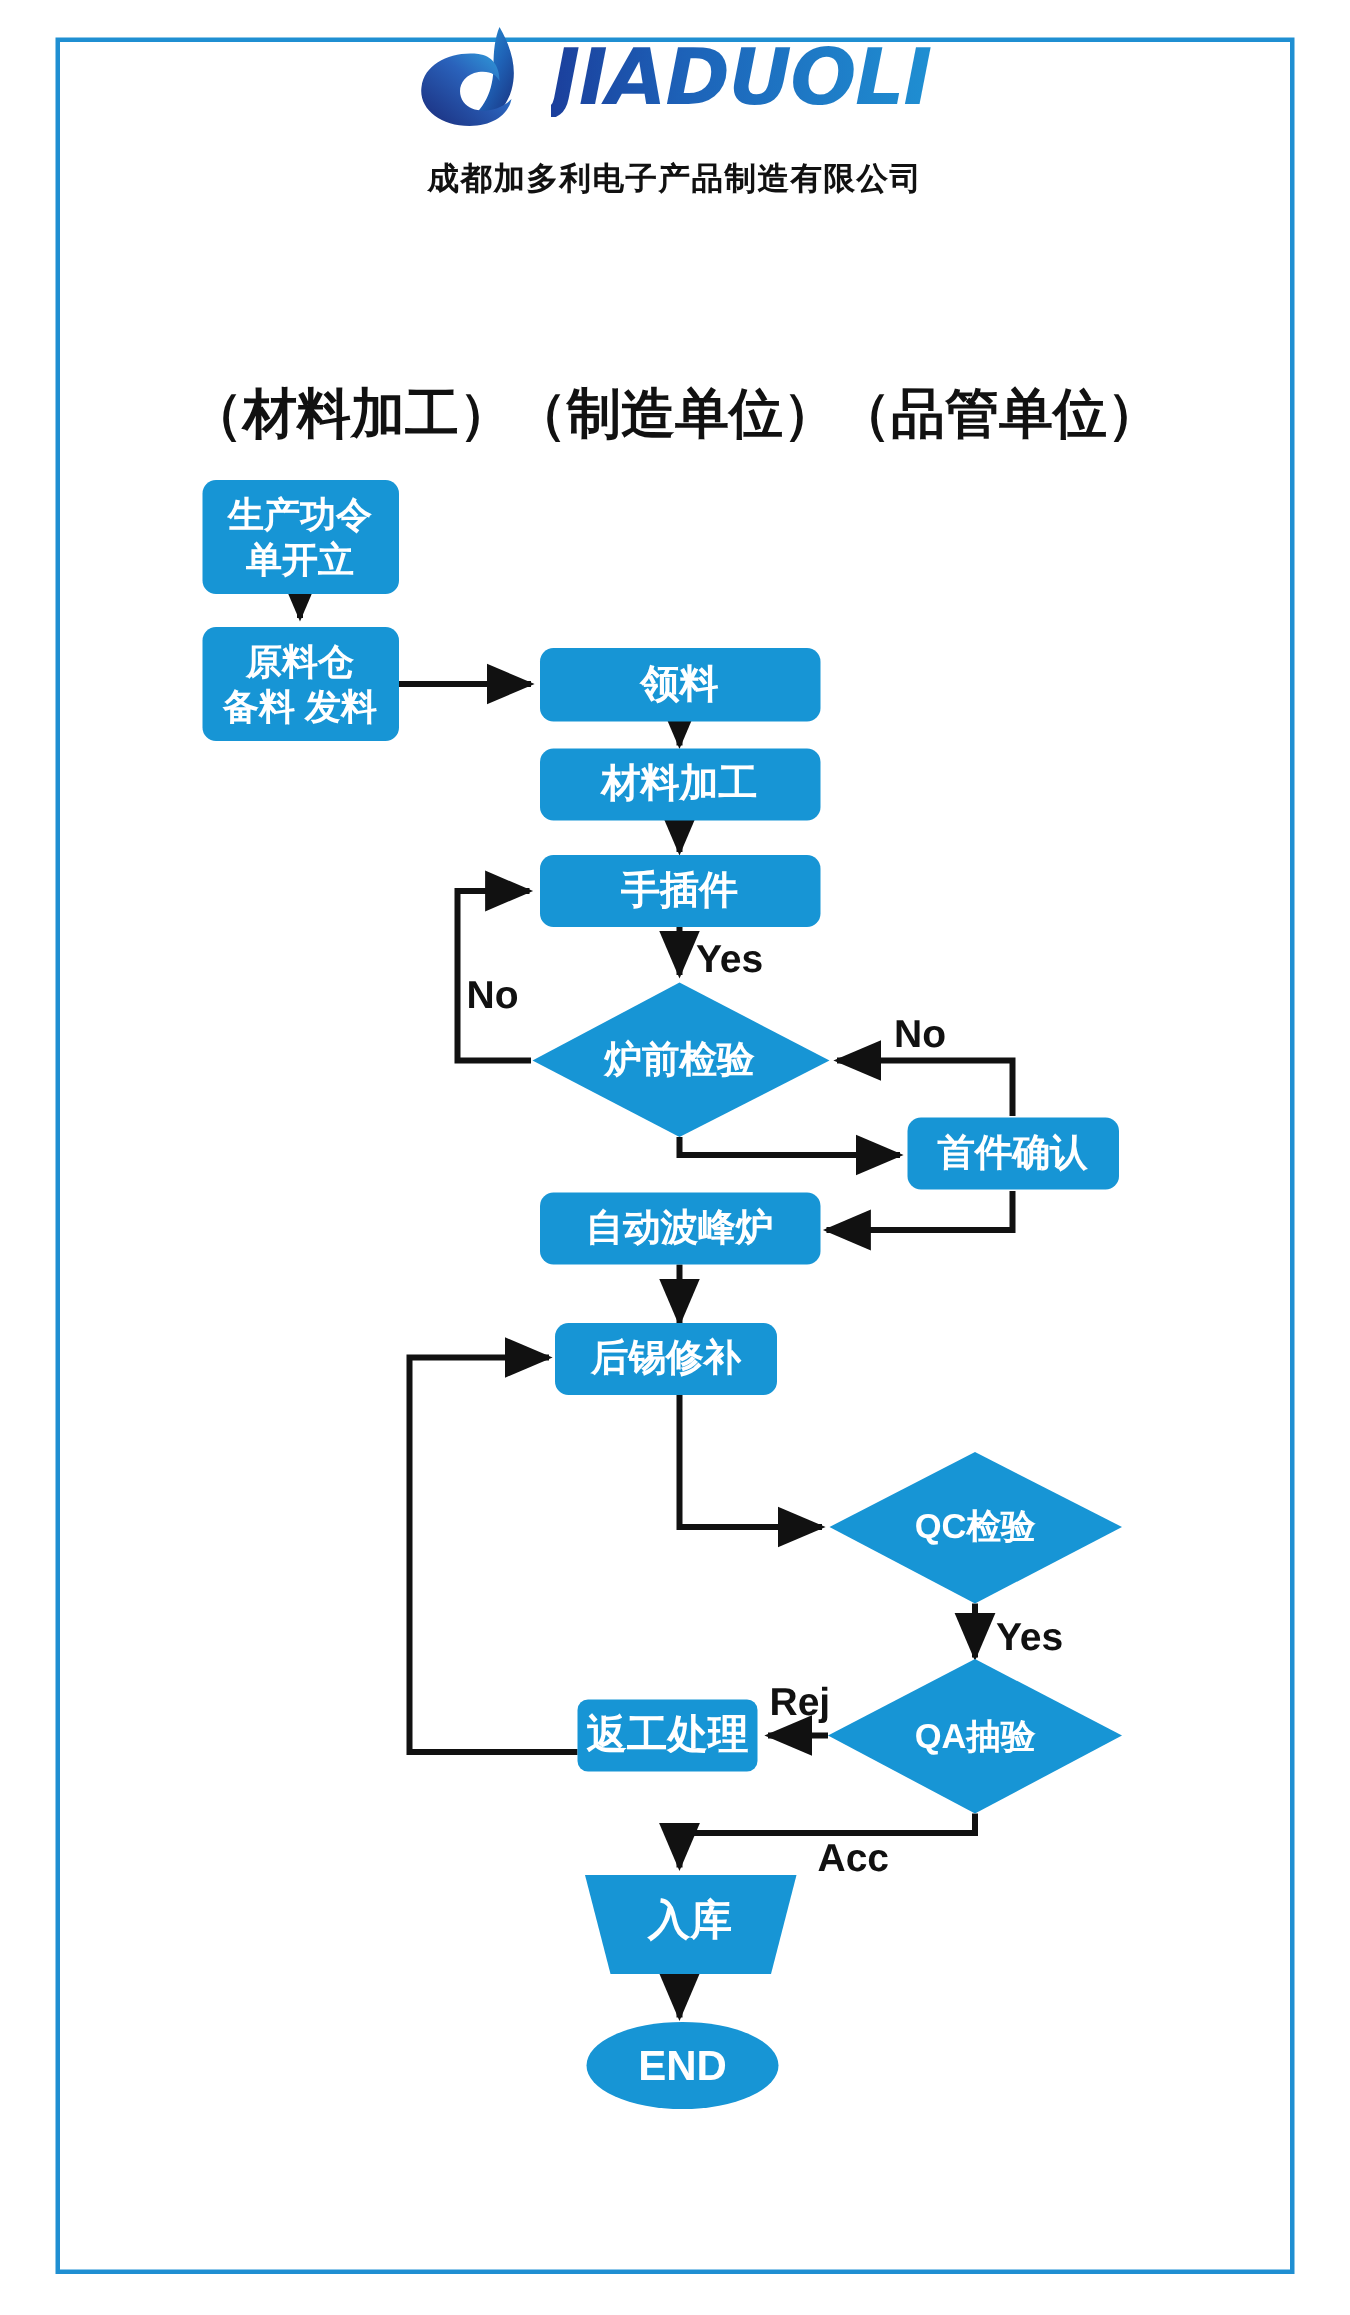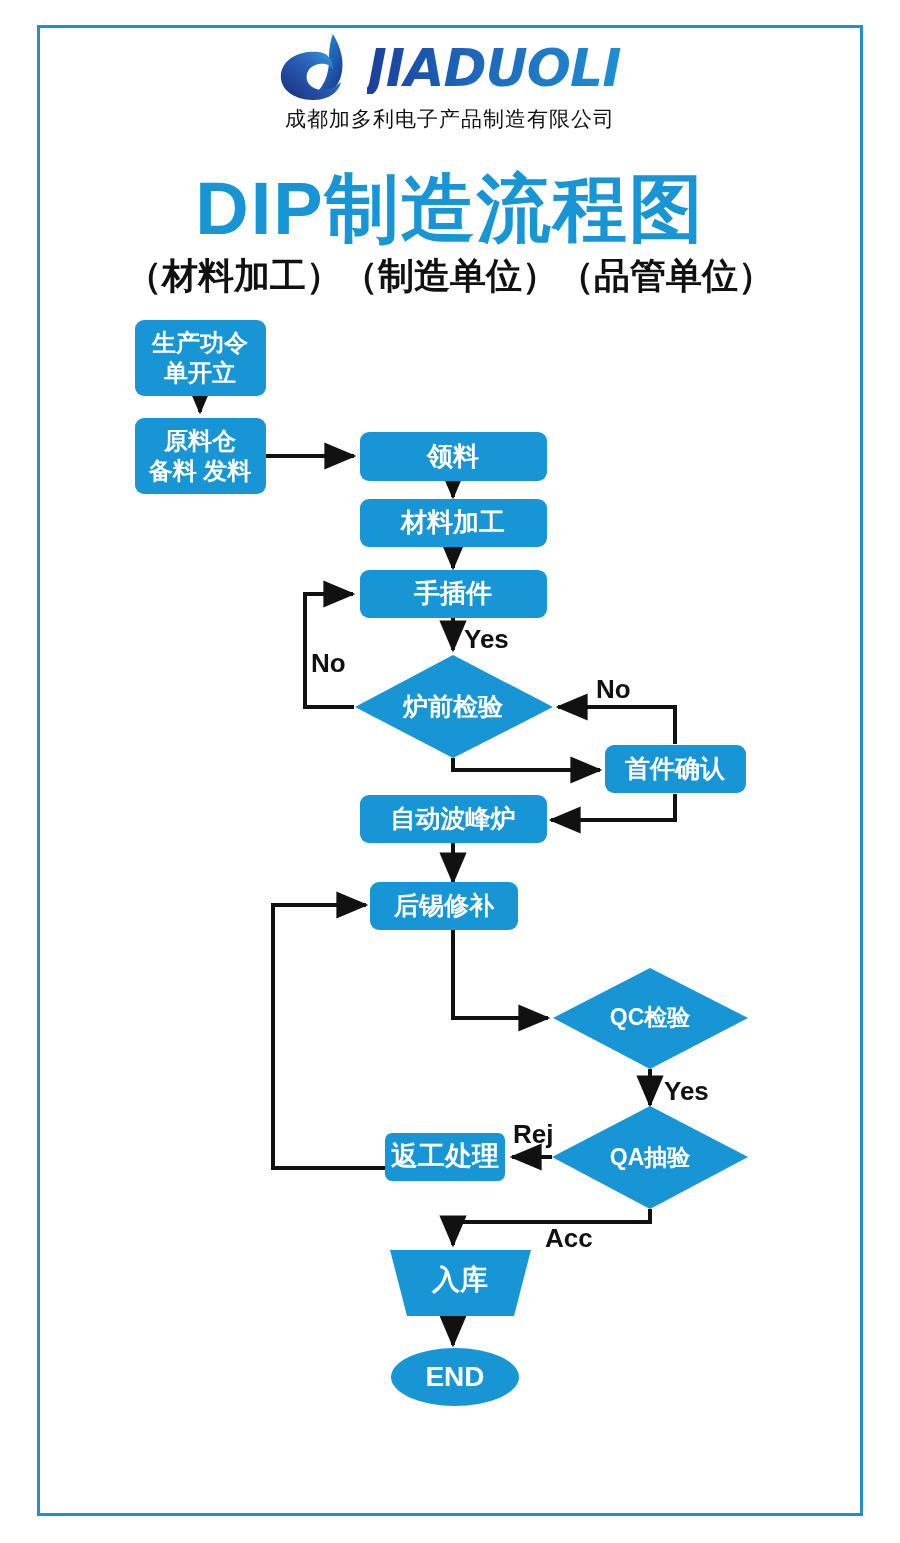--- a/index.html
+++ b/index.html
@@ -10,34 +10,34 @@
   #poster{
     position:absolute;left:0;top:0;width:900px;height:1543px;
     background:#ffffff;
   }
   .frame{
     position:absolute;left:37px;top:25px;width:826px;height:1491px;
     border:3px solid #1f8fd2;box-sizing:border-box;background:#fff;
   }
   
   .logo-wrap{
-    position:absolute;left:0;top:32px;width:900px;
+    position:absolute;left:0;top:16px;width:900px;
     display:flex;flex-direction:column;align-items:center;
   }
   .logo-row{display:flex;align-items:center;justify-content:center;height:72px;}
   .logo-mark{width:86px;height:72px;display:block;margin-right:2px;}
   .logo-word{
     font-family:"DejaVu Sans","Liberation Sans",sans-serif;
     font-style:italic;font-weight:bold;font-size:52px;letter-spacing:-1px;
     color:#1f6fc0;line-height:1;
     background:linear-gradient(90deg,#1b3f9c 0%,#1d62b8 35%,#1f8fd2 100%);
     -webkit-background-clip:text;background-clip:text;color:transparent;
   }
   .company-name{
-    margin-top:3px;font-size:21px;font-weight:normal;color:#111;
+    margin-top:20px;font-size:21px;font-weight:bold;color:#111;
     letter-spacing:1px;line-height:1.1;text-align:center;
   }
   .title-main{
     position:absolute;left:0;top:172px;width:900px;text-align:center;
     font-size:74px;font-weight:bold;color:#1795d5;letter-spacing:2px;
     line-height:1;white-space:nowrap;
   }
   .title-sub{
     position:absolute;left:0;top:258px;width:900px;text-align:center;
     font-size:36px;font-weight:bold;color:#111;letter-spacing:0px;
@@ -80,21 +80,20 @@
         </defs>
         <path d="M54 2 C 62 16, 66 30, 62 44 C 58 58, 46 68, 30 66 C 44 58, 50 44, 50 28 C 50 18, 51 9, 54 2 Z" fill="url(#lgA)"></path>
         <path d="M40 20 C 22 18, 4 26, 2 42 C 0 56, 14 68, 34 68 C 50 68, 60 60, 62 50
                  C 52 60, 36 60, 30 52 C 25 45, 28 34, 40 32 C 48 31, 52 34, 54 38 C 54 28, 49 21, 40 20 Z" fill="url(#lgB)"></path>
       </svg>
       <span class="logo-word">JIADUOLI</span>
     </div>
     <div class="company-name">成都加多利电子产品制造有限公司</div>
   </div>
 
-  <div class="title-main">DIP制造流程图</div>
   <div class="title-sub">（材料加工）（制造单位）（品管单位）</div>
 
   <svg id="flow" viewBox="0 0 900 1543">
     <defs>
       <marker id="arrow" markerWidth="9" markerHeight="9" refX="7.4" refY="4" orient="auto" markerUnits="strokeWidth">
         <path d="M0,0.6 L8,4 L0,7.4 Z" fill="#111111"></path>
       </marker>
     </defs>
 
     <g>

